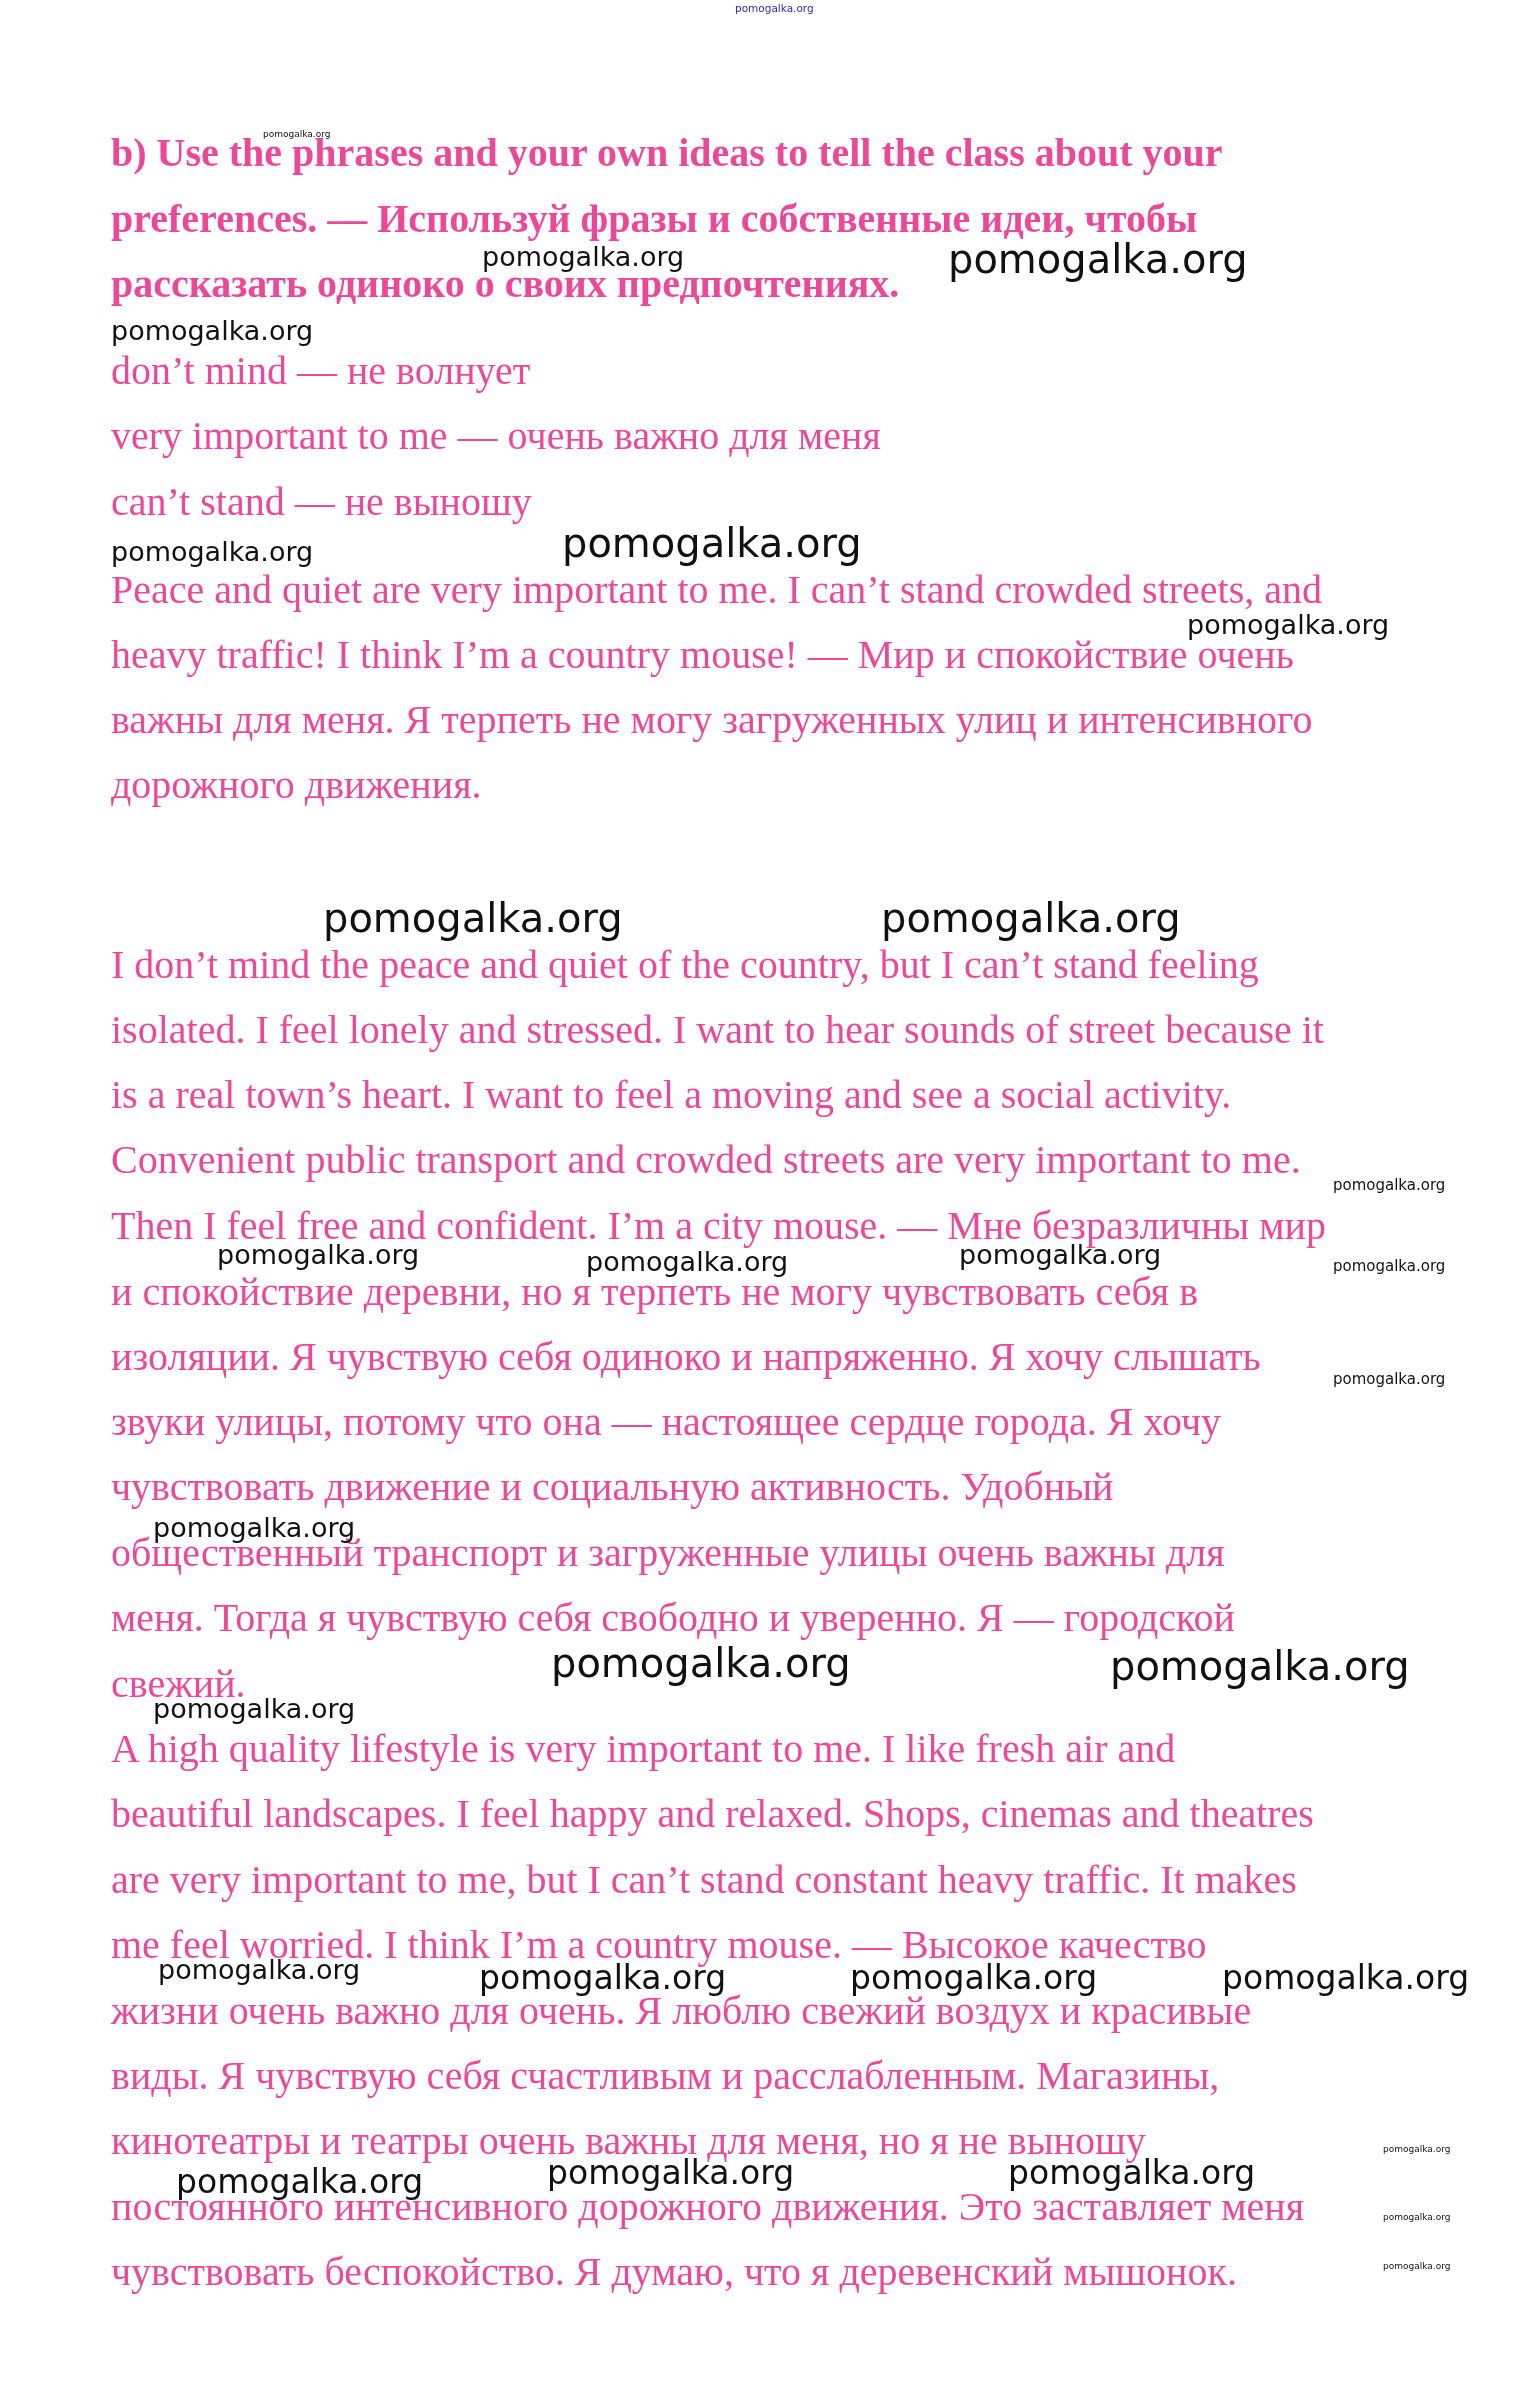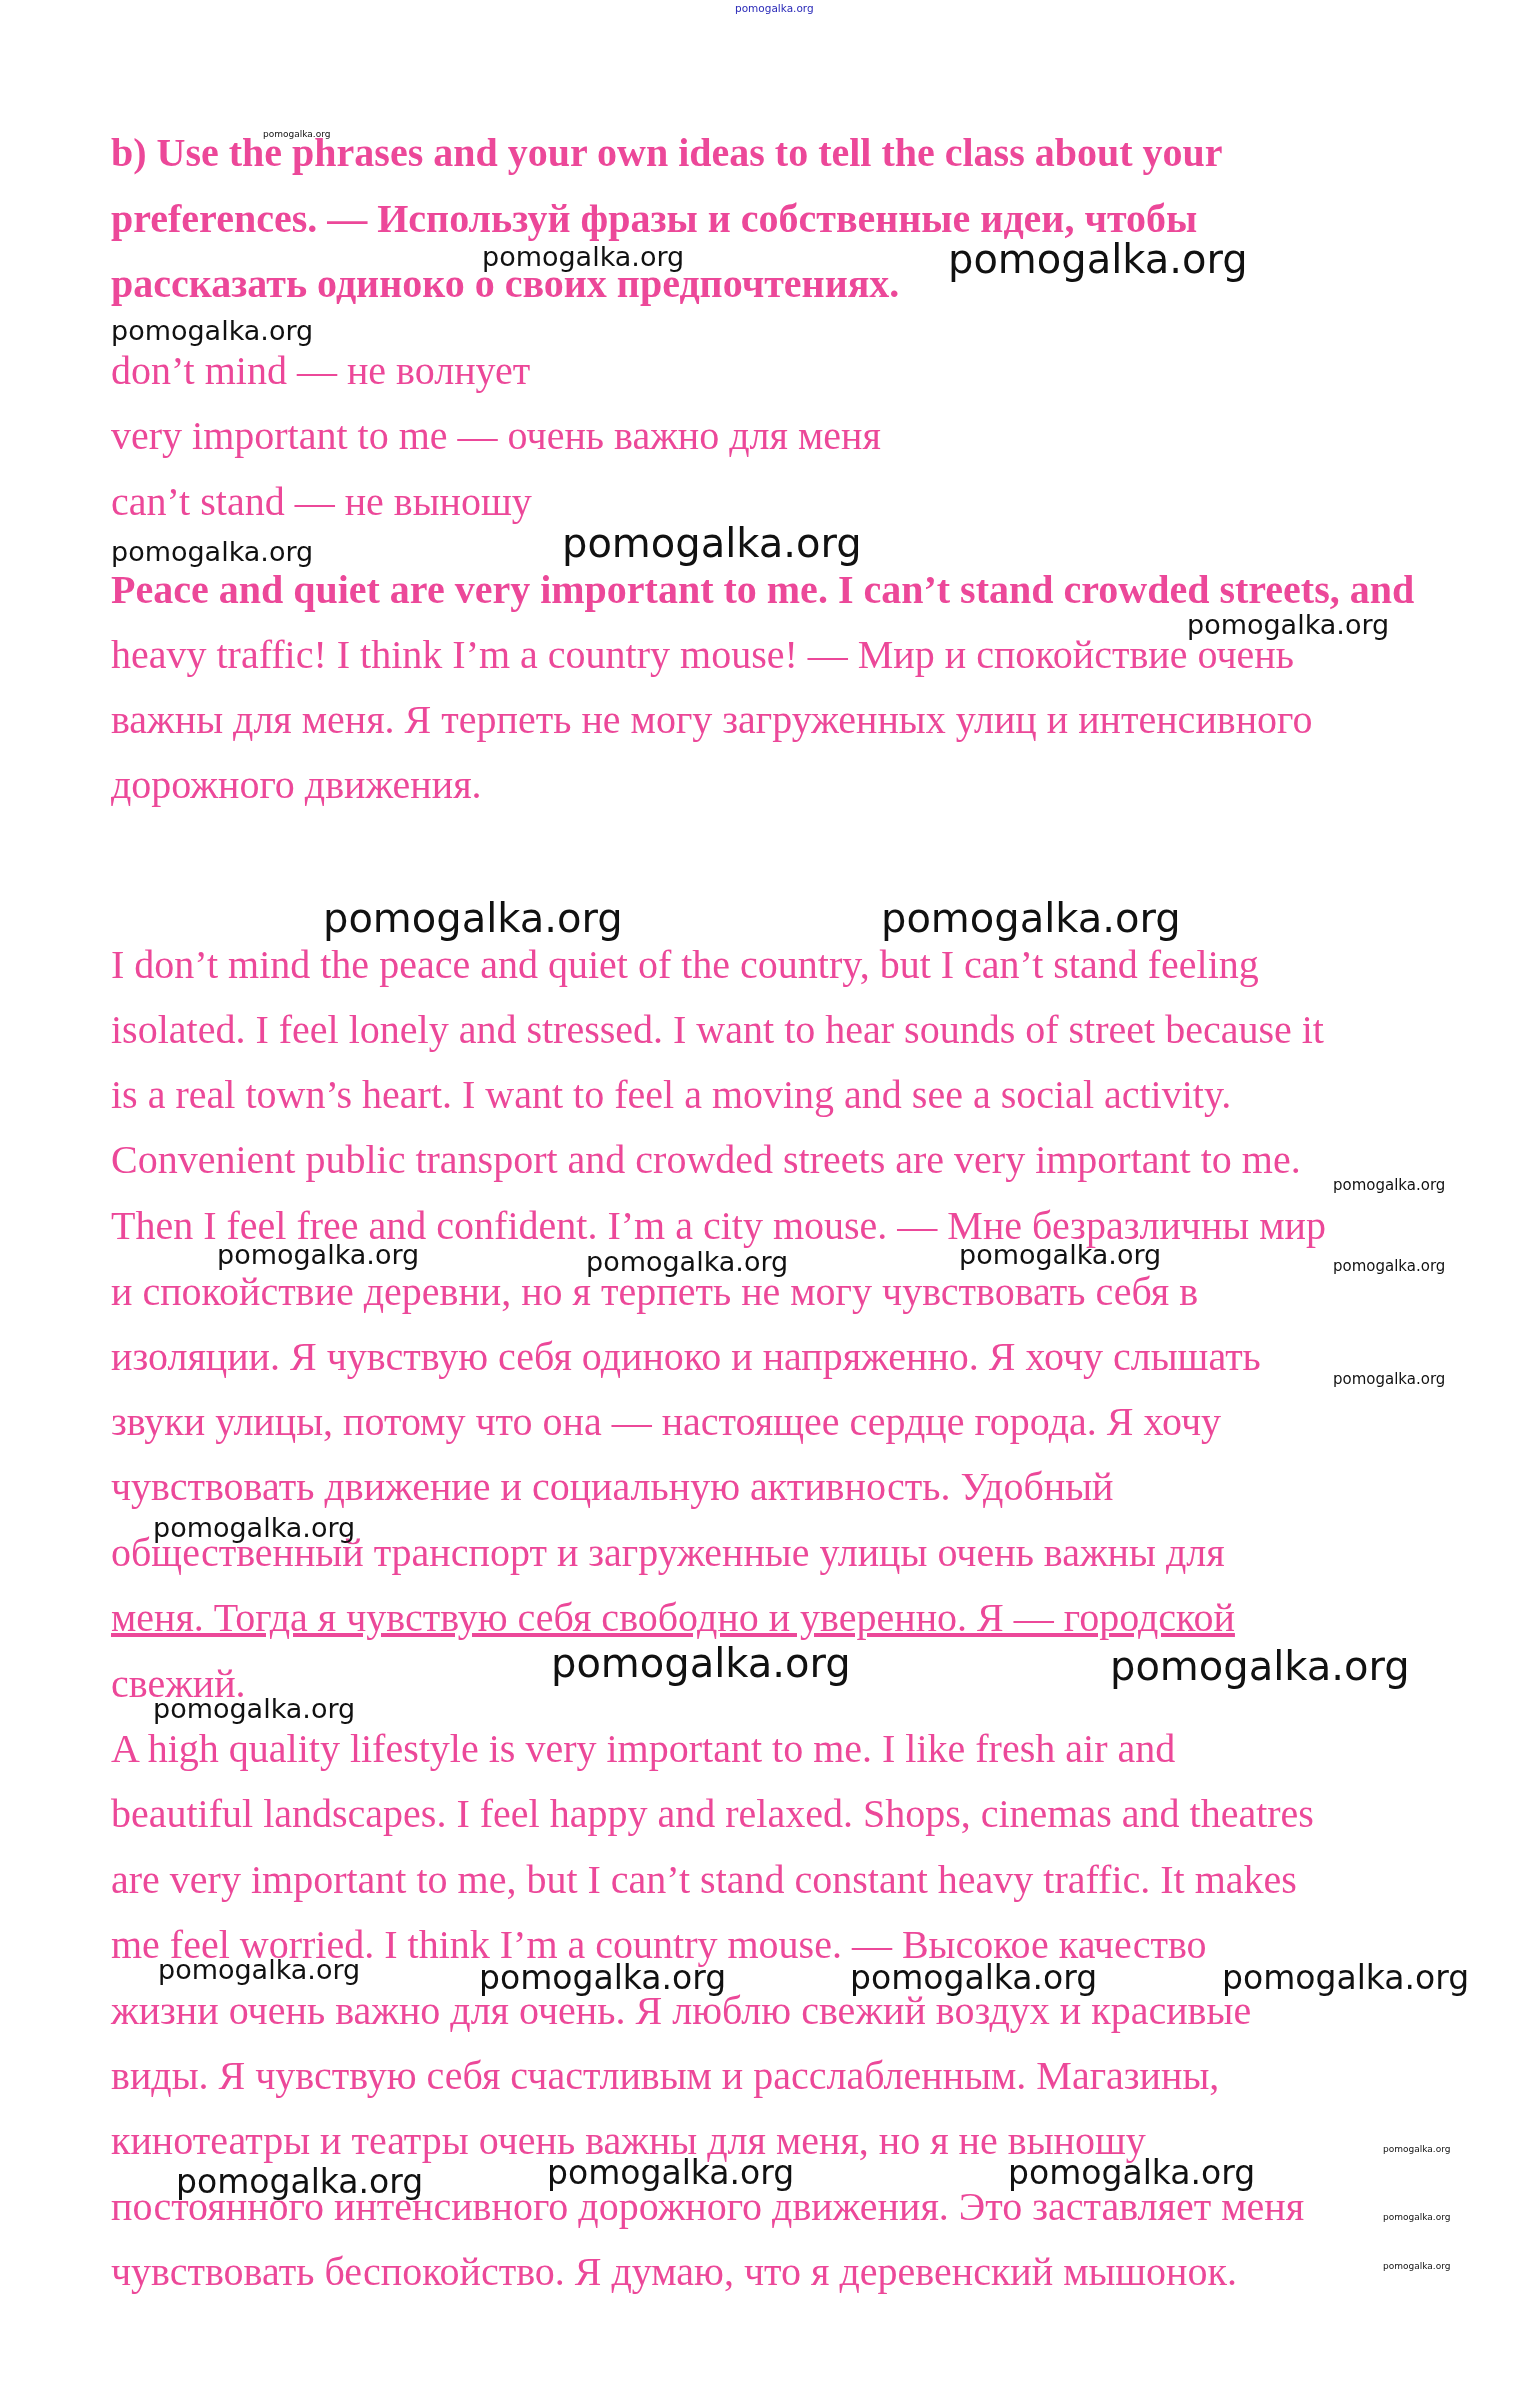--- a/index.html
+++ b/index.html
@@ -38,39 +38,39 @@
     <div class="line bold" style="top:264px;">рассказать одиноко о своих предпочтениях.</div>
   </div>
 
   <div>
     <div class="line" style="top:351px;">don’t mind — не волнует</div>
     <div class="line" style="top:416px;">very important to me — очень важно для меня</div>
     <div class="line" style="top:482px;">can’t stand — не выношу</div>
   </div>
 
   <div>
-    <div class="line" style="top:570px;font-weight:bold;">Peace and quiet are very important to me. I can’t stand crowded streets, and</div>
+    <div class="line" style="top:570px;">Peace and quiet are very important to me. I can’t stand crowded streets, and</div>
     <div class="line" style="top:635px;">heavy traffic! I think I’m a country mouse! — Мир и спокойствие очень</div>
     <div class="line" style="top:700px;">важны для меня. Я терпеть не могу загруженных улиц и интенсивного</div>
     <div class="line" style="top:765px;">дорожного движения.</div>
   </div>
 
 
   <div>
     <div class="line" style="top:945px;">I don’t mind the peace and quiet of the country, but I can’t stand feeling</div>
     <div class="line" style="top:1010px;">isolated. I feel lonely and stressed. I want to hear sounds of street because it</div>
     <div class="line" style="top:1075px;">is a real town’s heart. I want to feel a moving and see a social activity.</div>
     <div class="line" style="top:1140px;">Convenient public transport and crowded streets are very important to me.</div>
     <div class="line" style="top:1206px;">Then I feel free and confident. I’m a city mouse. — Мне безразличны мир</div>
     <div class="line" style="top:1272px;">и спокойствие деревни, но я терпеть не могу чувствовать себя в</div>
     <div class="line" style="top:1337px;">изоляции. Я чувствую себя одиноко и напряженно. Я хочу слышать</div>
     <div class="line" style="top:1402px;">звуки улицы, потому что она — настоящее сердце города. Я хочу</div>
     <div class="line" style="top:1467px;">чувствовать движение и социальную активность. Удобный</div>
     <div class="line" style="top:1533px;">общественный транспорт и загруженные улицы очень важны для</div>
-    <div class="line" style="top:1598px;text-decoration:underline;">меня. Тогда я чувствую себя свободно и уверенно. Я — городской</div>
+    <div class="line" style="top:1598px;">меня. Тогда я чувствую себя свободно и уверенно. Я — городской</div>
     <div class="line" style="top:1664px;">свежий.</div>
   </div>
 
   <div>
     <div class="line" style="top:1729px;">A high quality lifestyle is very important to me. I like fresh air and</div>
     <div class="line" style="top:1794px;">beautiful landscapes. I feel happy and relaxed. Shops, cinemas and theatres</div>
     <div class="line" style="top:1860px;">are very important to me, but I can’t stand constant heavy traffic. It makes</div>
     <div class="line" style="top:1925px;">me feel worried. I think I’m a country mouse. — Высокое качество</div>
     <div class="line" style="top:1991px;">жизни очень важно для очень. Я люблю свежий воздух и красивые</div>
     <div class="line" style="top:2056px;">виды. Я чувствую себя счастливым и расслабленным. Магазины,</div>

